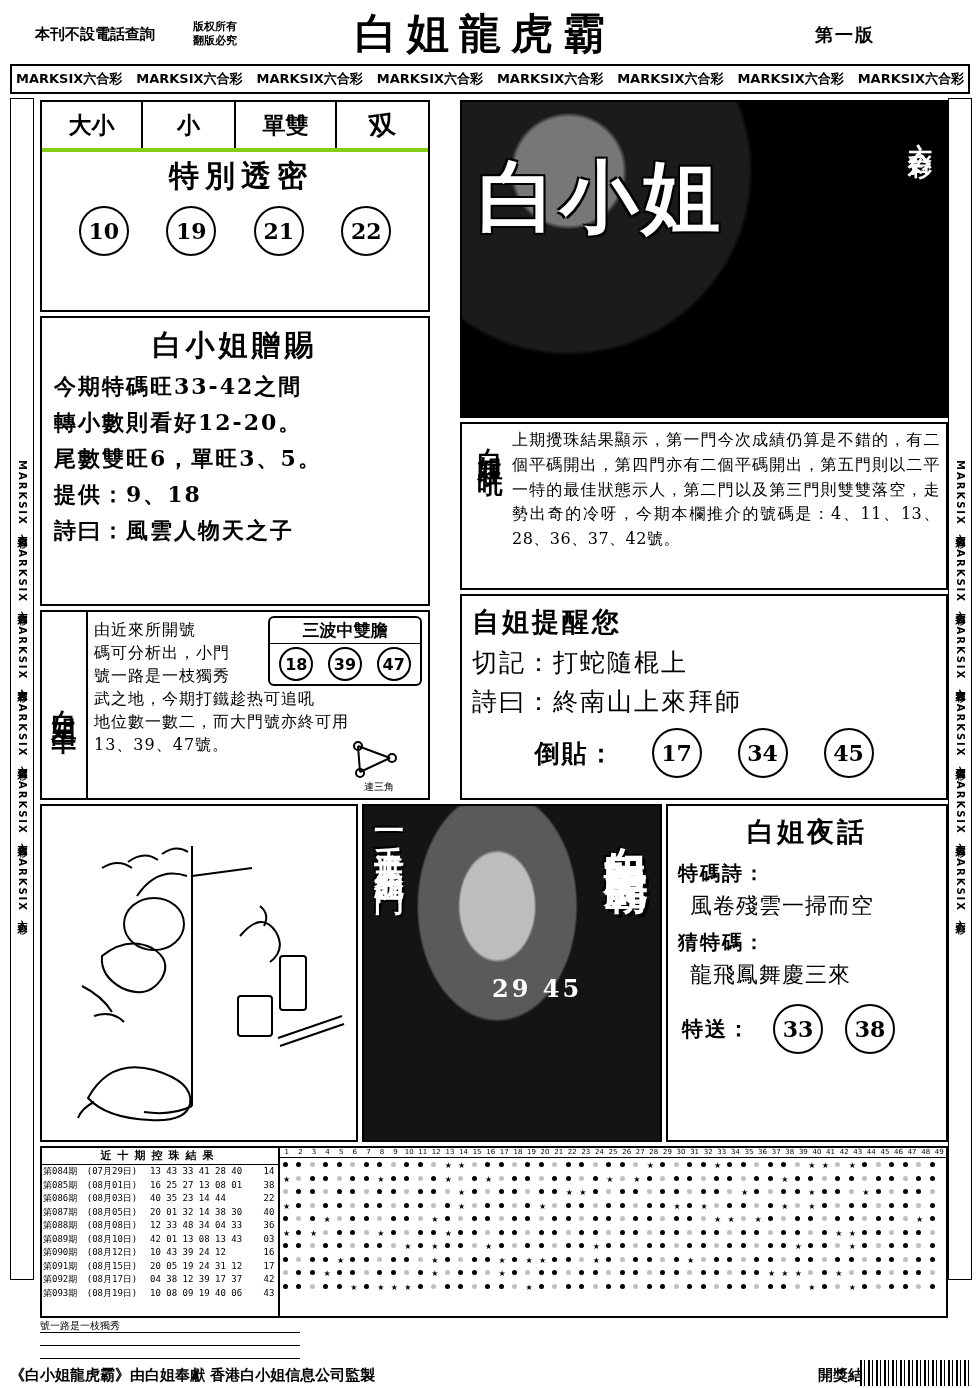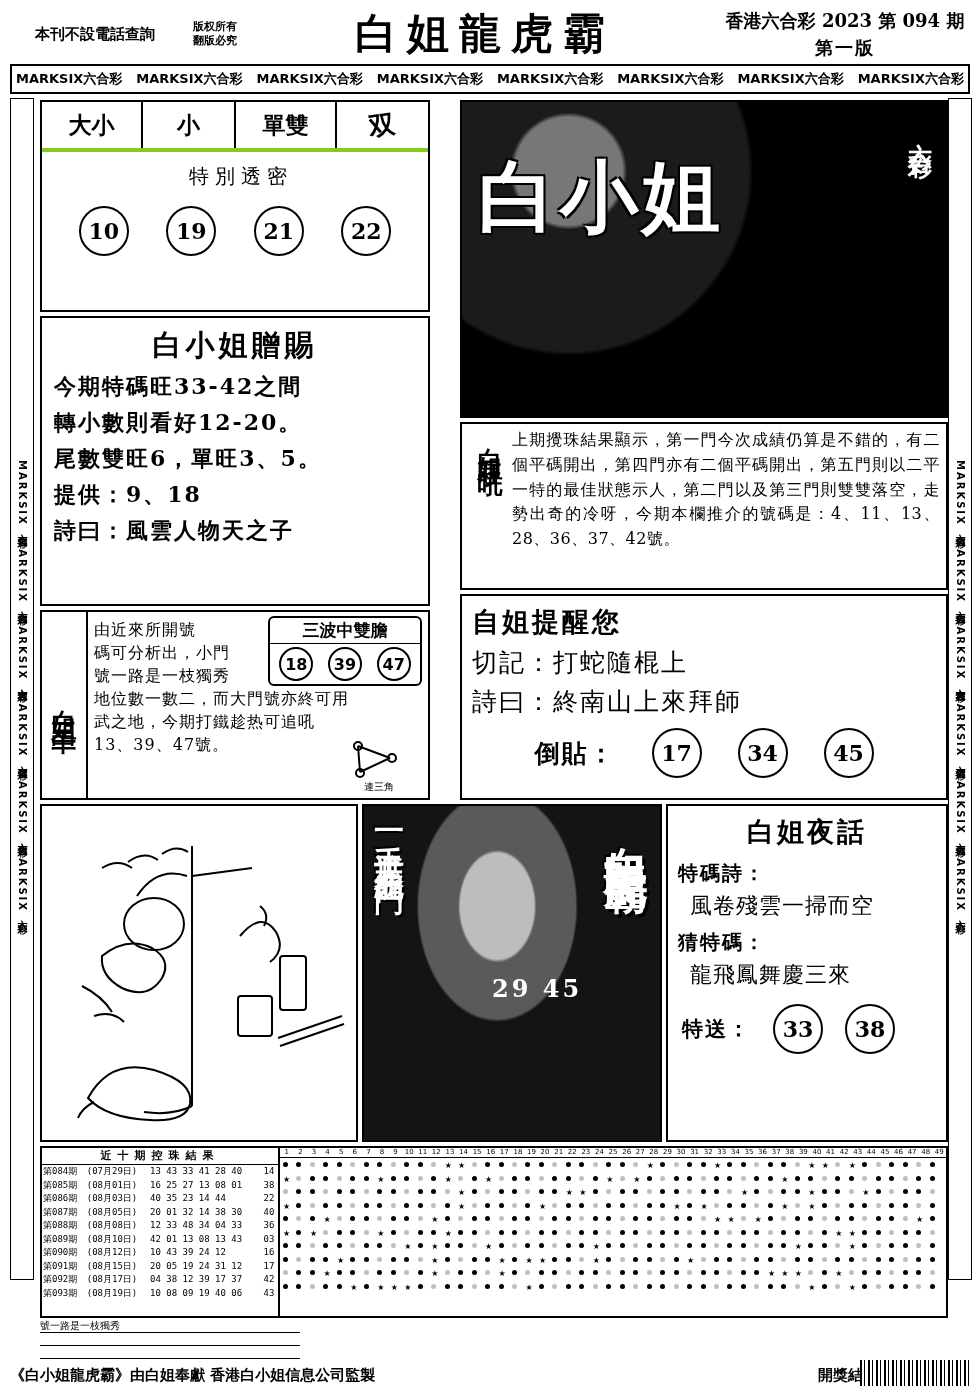--- a/index.html
+++ b/index.html
@@ -36,21 +36,21 @@
   #b-today{left:40px;top:100px;width:390px;height:212px;}
   #b-today .hdr{height:46px;border-bottom:2px solid #000;display:flex;align-items:center;justify-content:center;
                 font-size:30px;font-weight:bold;letter-spacing:8px;font-family:"DejaVu Serif","Liberation Serif",serif;}
   .trow{height:46px;border-bottom:4px solid #84cc16;display:flex;}
   .trow .c{display:flex;align-items:center;justify-content:center;font-size:23px;font-weight:bold;
            font-family:"DejaVu Serif","Liberation Serif",serif;}
   .trow .c+.c{border-left:2px solid #000;}
   .c-w1{width:26%;}.c-w2{width:24%;}.c-w3{width:26%;}.c-w4{width:24%;}
   .hand{font-family:"DejaVu Serif","Liberation Serif",serif;font-size:26px;transform:rotate(-8deg);}
   #b-today .sub{height:48px;display:flex;align-items:center;justify-content:center;
-                font-size:20px;font-weight:normal;letter-spacing:6px;font-family:"DejaVu Serif","Liberation Serif",serif;margin-left:12px;}
+                font-size:30px;font-weight:bold;letter-spacing:6px;font-family:"DejaVu Serif","Liberation Serif",serif;margin-left:12px;}
   #b-today .balls{height:62px;display:flex;align-items:center;justify-content:space-around;padding:0 18px;}
   .ball{width:46px;height:46px;border:2px solid #000;border-radius:50%;display:flex;align-items:center;
         justify-content:center;font-size:22px;font-weight:bold;font-family:"DejaVu Serif","Liberation Serif",serif;}
 
   
   #b-gift{left:40px;top:316px;width:390px;height:290px;padding:6px 8px;}
   #b-gift .gt{text-align:center;font-size:29px;font-weight:bold;letter-spacing:4px;margin:2px 0 6px;
               font-family:"DejaVu Serif","Liberation Serif",serif;}
   #b-gift p{margin:6px 0 6px 4px;font-size:22px;font-weight:bold;letter-spacing:2px;
             font-family:"DejaVu Serif","Liberation Serif",serif;}
@@ -166,27 +166,20 @@
 <div class="page">
 
   <div class="masthead">
     <div class="mh-left">本刊不設電話查詢</div>
     <div class="mh-copy">
       <div>版权所有</div>
       <div>翻版必究</div>
     </div>
     <div class="mh-title">白姐龍虎霸</div>
     <div class="mh-right">
-      <div class="issue">
-        <span>香港六合彩</span>
-        <span>2023</span>
-        <span>第</span>
-        <span>094</span>
-        <span>期</span>
-      </div>
       <div class="edition">第一版</div>
     </div>
   </div>
 
   <div class="strip">
     <div class="cell">MARKSIX六合彩</div>
     <div class="cell">MARKSIX六合彩</div>
     <div class="cell">MARKSIX六合彩</div>
     <div class="cell">MARKSIX六合彩</div>
     <div class="cell">MARKSIX六合彩</div>
@@ -226,22 +219,22 @@
   </div>
 
   <div class="box" id="b-three">
     <div class="vside">
       <span>白姐三中二</span>
     </div>
     <div class="body">
       <p>由近來所開號</p>
       <p>碼可分析出，小門</p>
       <p>號一路是一枝獨秀</p>
+      <p>武之地，今期打鐵趁热可追吼</p>
       <p>地位數一數二，而大門號亦終可用</p>
-      <p>武之地，今期打鐵趁热可追吼</p>
       <p>13、39、47號。</p>
 
       <div class="wave-box">
         <div class="wt">三波中雙膽</div>
         <div class="wn">
           <span>18</span>
           <span>39</span>
           <span>47</span>
         </div>
       </div>

